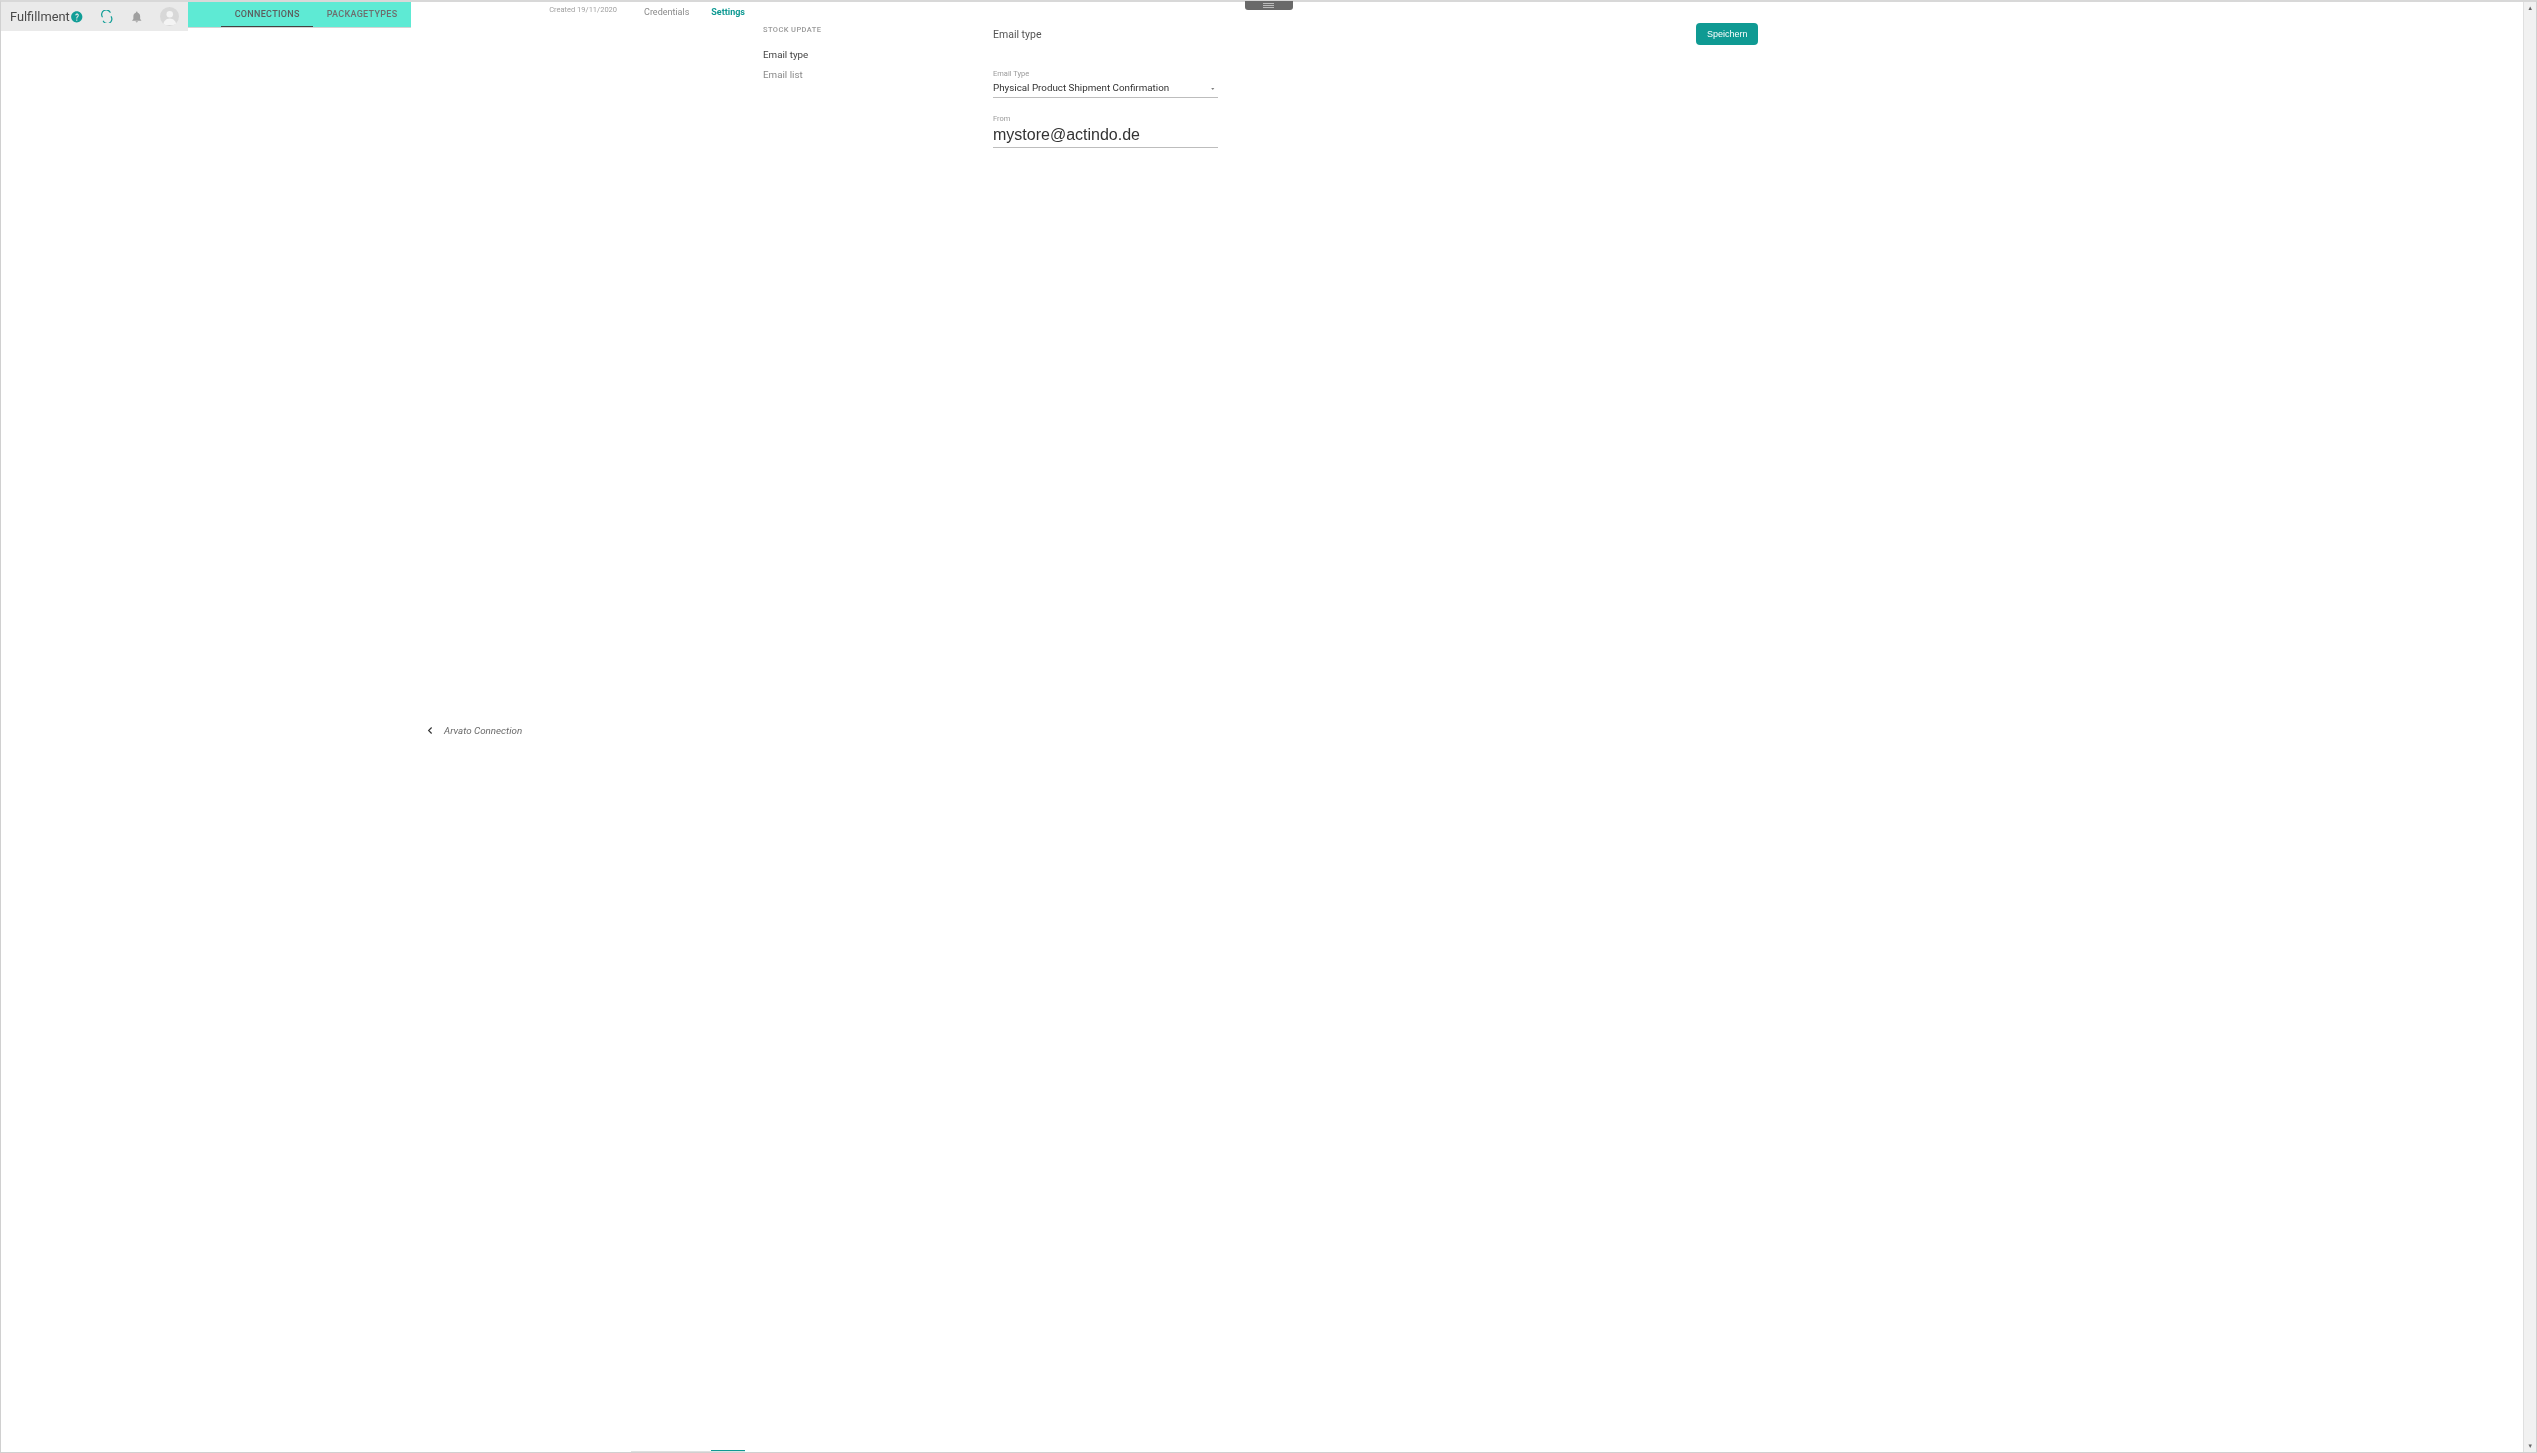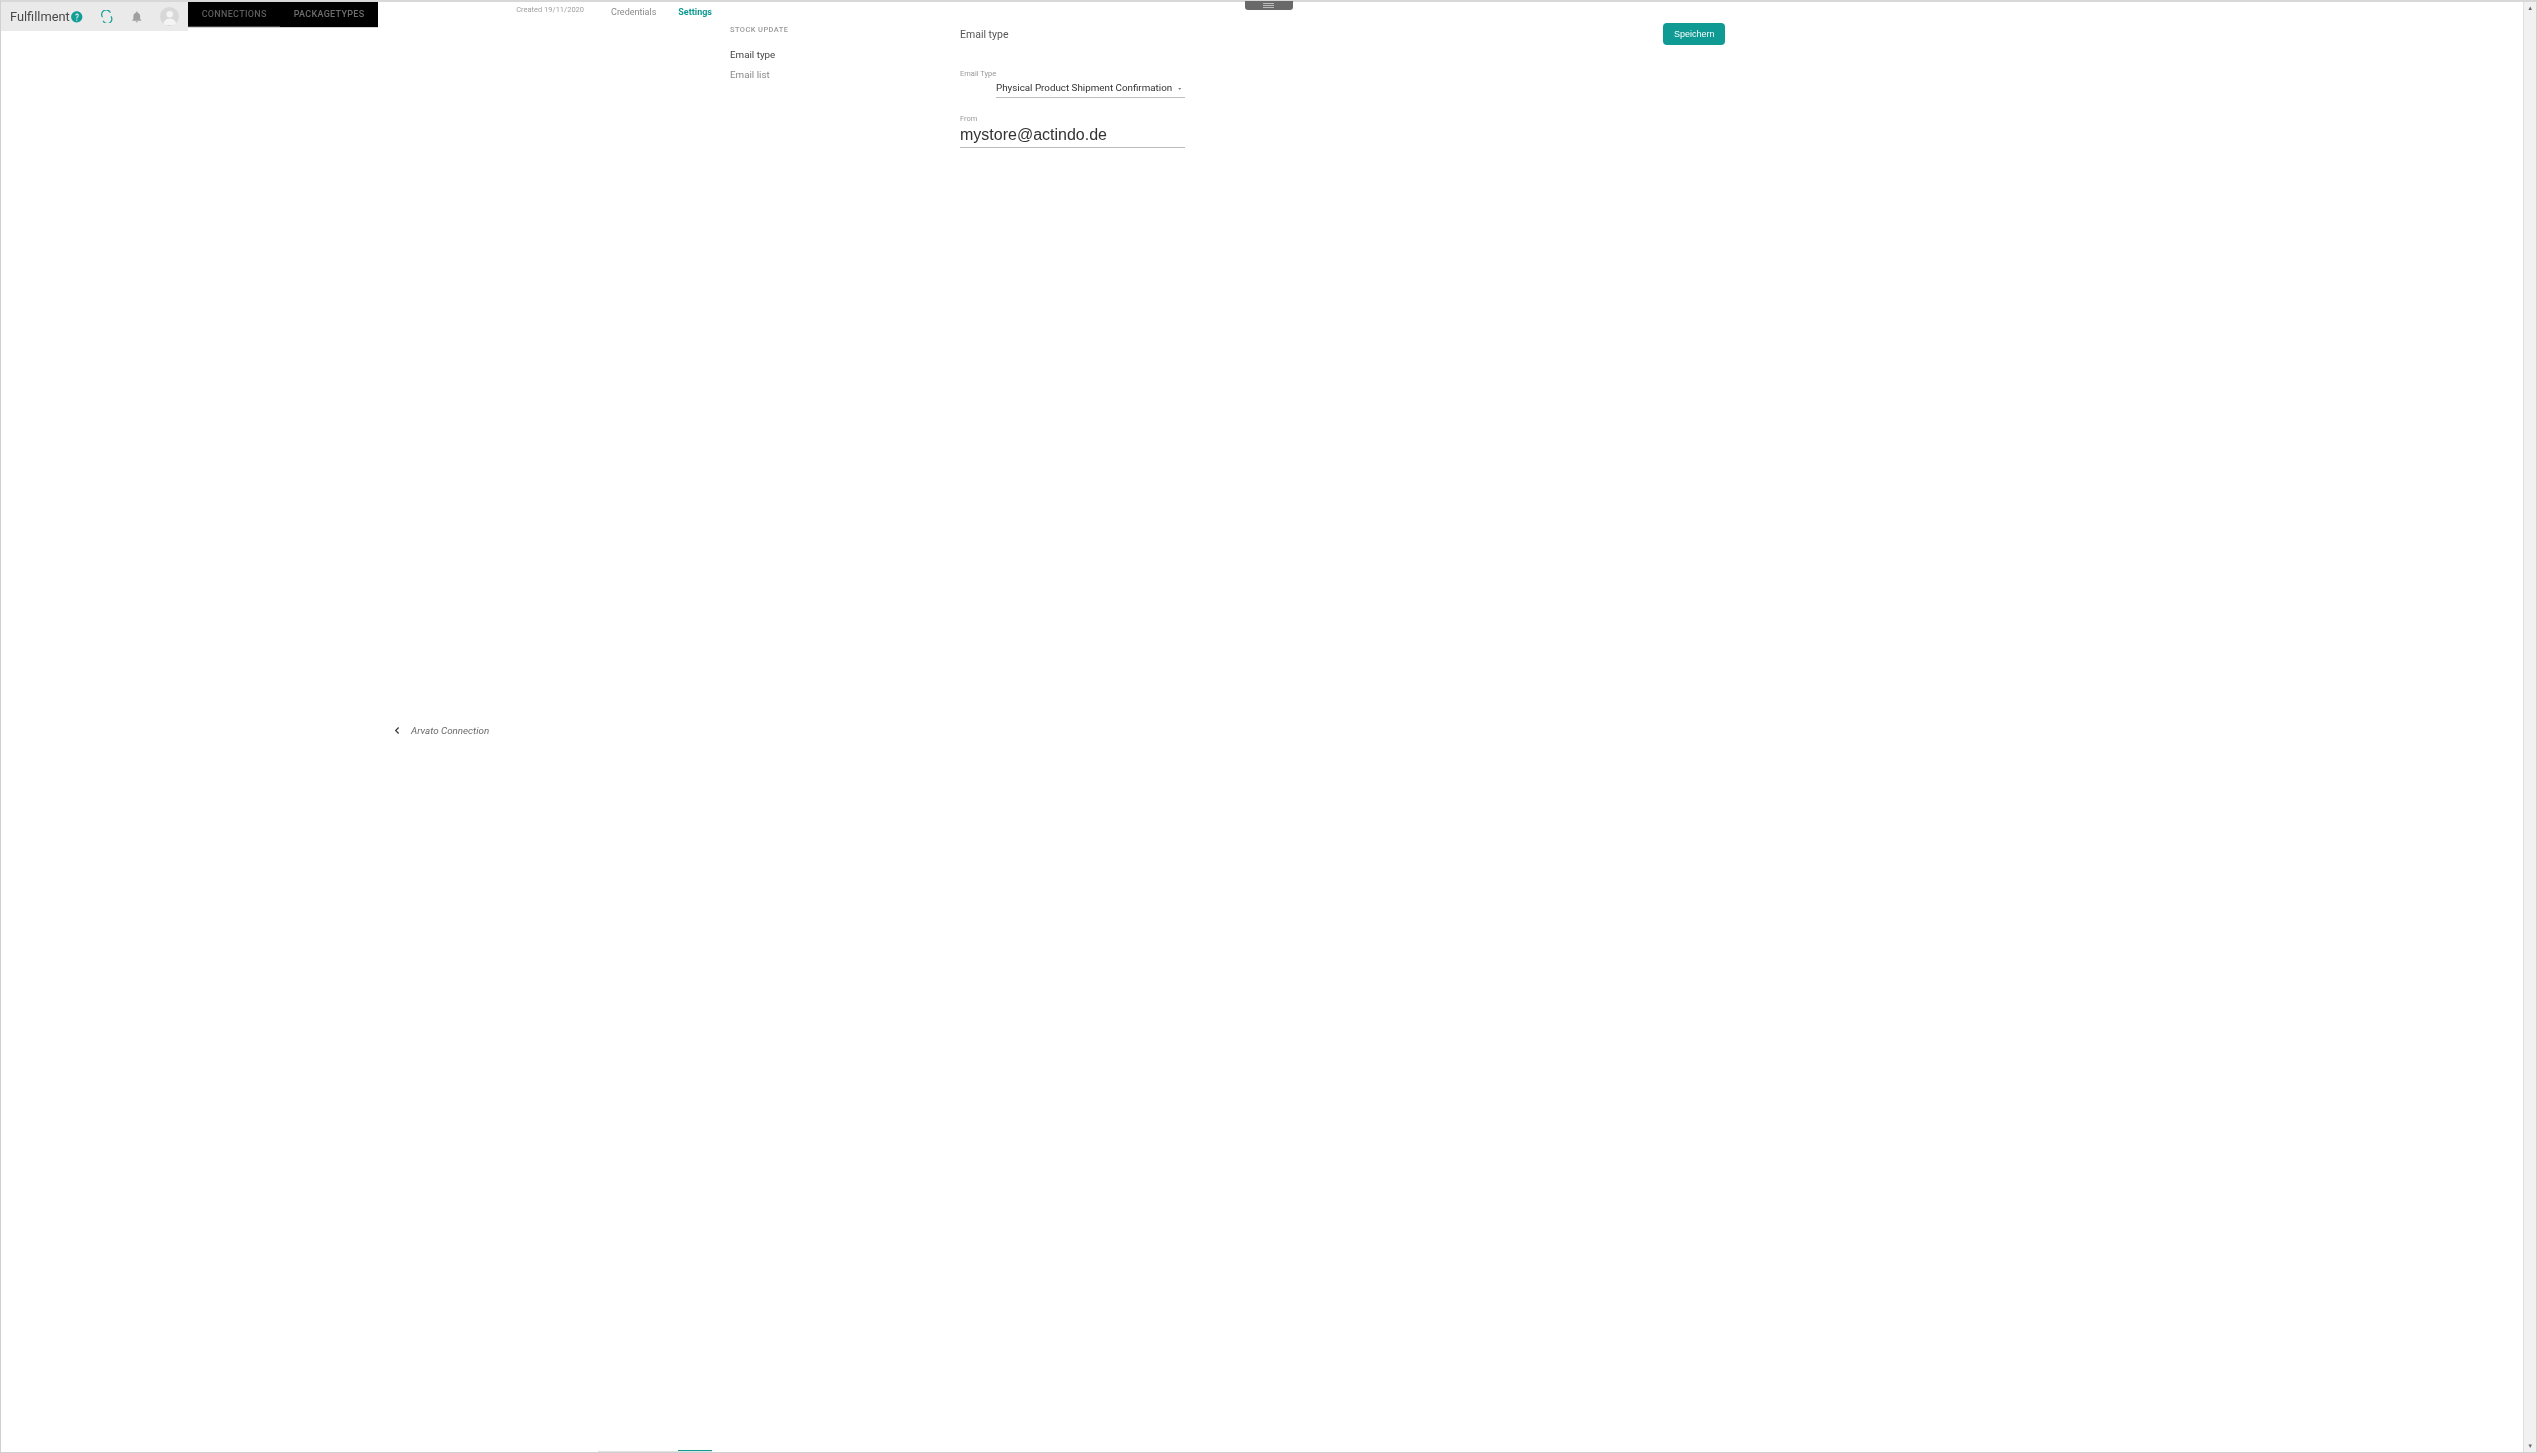--- a/index.html
+++ b/index.html
@@ -116,23 +116,24 @@
       background: #d8d8d8;
       display: flex;
       align-items: flex-end;
       justify-content: center;
       overflow: hidden;
     }
     .avatar svg { color: #f4f4f4; }
 
     
     .tabs-bar {
-      background: #000000;
+      background: #5eead4;
       display: flex;
       height: 25.5px;
+      padding-left: 33px;
       border-bottom: 0.8px solid #d4d4d4;
     }
     .tab {
       font-size: 9px;
       letter-spacing: 0.3px;
       color: #6e6e6e;
       display: flex;
       align-items: center;
       padding: 0 13.5px;
       cursor: pointer;
@@ -277,21 +278,20 @@
       font-size: 7.5px;
       color: #9a9a9a;
       margin-bottom: 1.5px;
       display: block;
     }
     .select-wrap {
       position: relative;
       border-bottom: 0.8px solid #bdbdbd;
       padding-bottom: 3px;
       cursor: pointer;
-      margin-left: 36px;
     }
     .select-value {
       font-size: 9.8px;
       color: #333;
     }
     .select-caret {
       position: absolute;
       right: 1.5px;
       top: 1.5px;
       color: #555;

